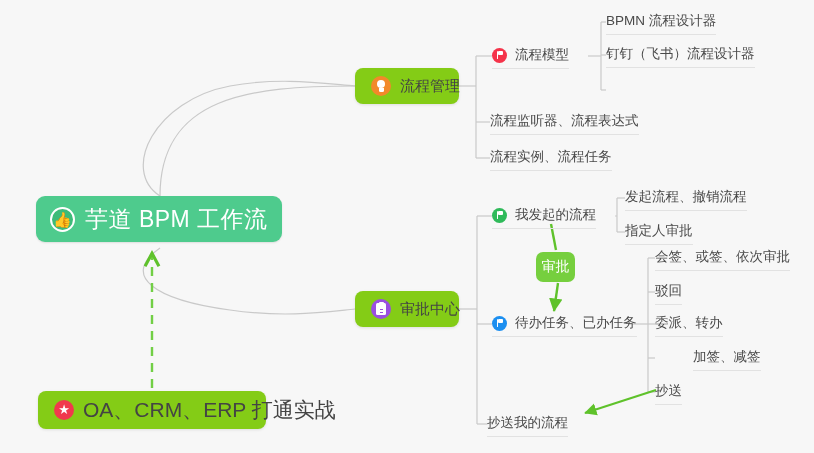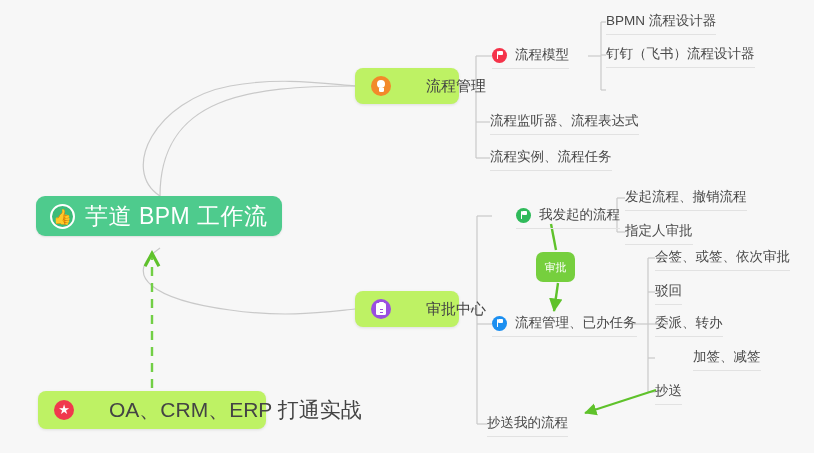--- a/index.html
+++ b/index.html
@@ -29,49 +29,48 @@
     height: 453px;
     pointer-events: none;
   }
 
   
   .root-node {
     position: absolute;
     left: 36px;
     top: 196px;
     width: 246px;
-    height: 40px;
+    height: 46px;
     background: #4ecb8d;
     border-radius: 9px;
     box-shadow: 0 1px 2px rgba(0,0,0,.10);
     display: flex;
     align-items: center;
     box-sizing: border-box;
     padding: 0 14px;
   }
   .root-label {
     color: #ffffff;
     font-size: 23px;
     letter-spacing: .5px;
     white-space: nowrap;
     margin-left: 10px;
   }
 
   
   .card-node {
     position: absolute;
-    background: #bef264;
+    background: #84cc16;
     border-radius: 8px;
     box-shadow: 0 1px 3px rgba(0,0,0,.10);
     display: flex;
     align-items: center;
     box-sizing: border-box;
     padding: 0 16px;
     height: 36px;
-    gap: 26px;
   }
   .card-node .card-label {
     color: #444444;
     font-size: 15px;
     white-space: nowrap;
     margin-left: 9px;
   }
   #node-process-mgmt { left: 355px; top: 68px;  width: 104px; }
   #node-approval-ctr { left: 355px; top: 291px; width: 104px; }
   #node-integration  { left: 38px;  top: 391px; width: 228px; height: 38px; }
@@ -219,21 +218,21 @@
     width: 39px;
     height: 30px;
     background: #76cf3e;
     border-radius: 7px;
     display: flex;
     align-items: center;
     justify-content: center;
   }
   #badge-approval .badge-label {
     color: #ffffff;
-    font-size: 11px;
+    font-size: 14px;
     white-space: nowrap;
   }
 </style>
 </head>
 <body style="background: rgb(247, 247, 247);">
 
 <div id="canvas">
 
   <svg class="links" viewBox="0 0 814 453" xmlns="http://www.w3.org/2000/svg">
 
@@ -320,28 +319,28 @@
   <div class="text-node" style="left:606px; top:9px;">
     <span class="tn-label">BPMN 流程设计器</span>
   </div>
 
 
   <div id="node-approval-ctr" class="card-node">
     <span class="ic ic-lg ic-purple glyph-clip"></span>
     <span class="card-label">审批中心</span>
   </div>
 
-  <div class="text-node" style="left:516px; top:203px;">
+  <div class="text-node" style="left:492px; top:203px;">
     <span class="ic ic-sm ic-green glyph-flag"></span>
     <span class="tn-label">我发起的流程</span>
   </div>
 
   <div class="text-node" style="left:492px; top:311px;">
     <span class="ic ic-sm ic-blue glyph-flag"></span>
-    <span class="tn-label">流程管理、已办任务</span>
+    <span class="tn-label">待办任务、已办任务</span>
   </div>
 
   <div class="text-node" style="left:487px; top:411px;">
     <span class="tn-label">抄送我的流程</span>
   </div>
 
   <div class="text-node" style="left:625px; top:185px;">
     <span class="tn-label">发起流程、撤销流程</span>
   </div>
 

